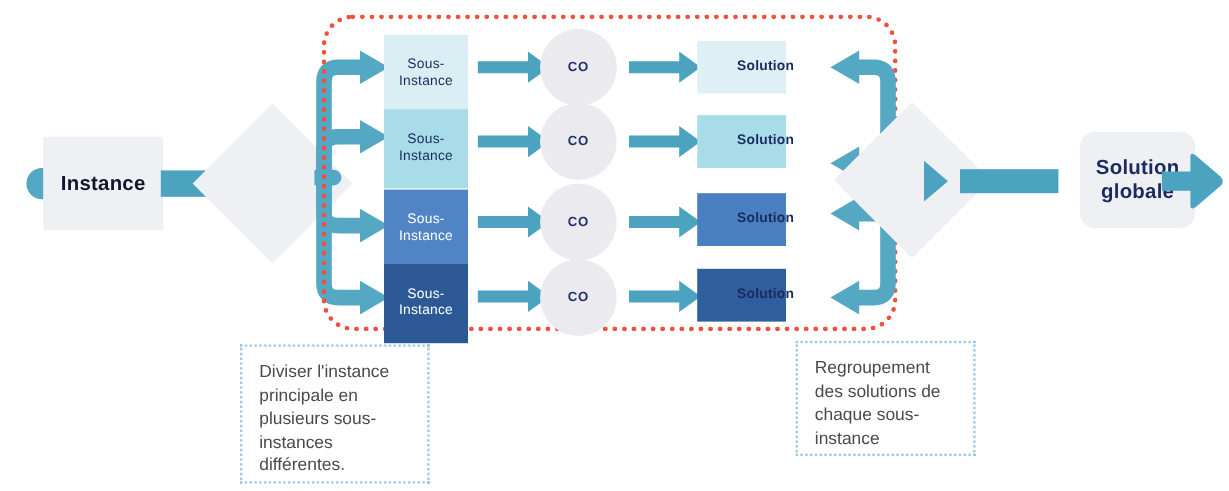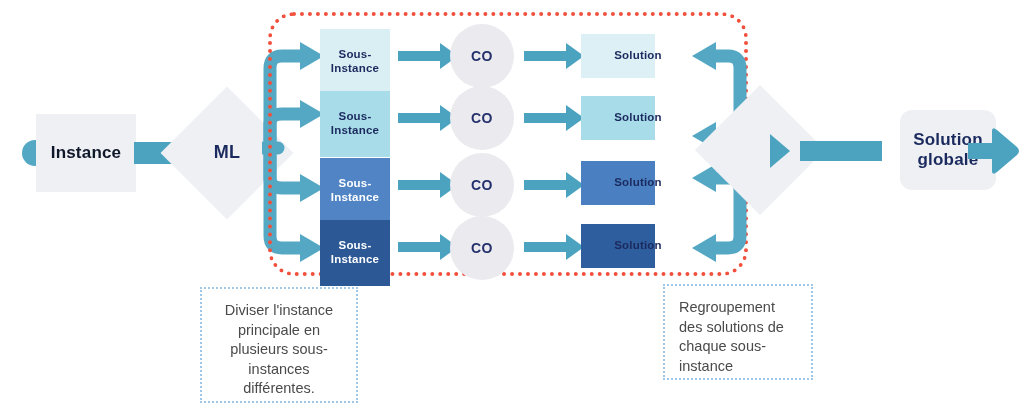--- a/index.html
+++ b/index.html
@@ -67,34 +67,34 @@
     left:268px; top:12px; width:480px; height:264px;
     border:4px dotted #f0503c;
     border-radius:26px;
     box-sizing:border-box;
   }
 
   
   .sub-box{
     width:70px; height:66px;
     font-size:11.5px;
-    font-weight:700;
+    font-weight:400;
   }
   .sol-box{
     width:74px; height:44px;
     font-size:11.5px;
     font-weight:700;
     padding-left:40px;
   }
   .co-circle{
     width:64px; height:64px;
     border-radius:50%;
     background:#eaeaef;
     color:#23306b;
-    font-size:14px;
+    font-size:11px;
     font-weight:700;
     letter-spacing:.6px;
   }
   .mid-arrow{ width:62px; height:30px; }
 
   
   #union-diamond{
     left:714px; top:104px; width:92px; height:92px;
     background:#eef0f4;
     transform:rotate(45deg);
@@ -129,41 +129,38 @@
   
   .caption{
     border:2px dotted #9fc8e8;
     color:#4a4a4a;
     font-size:14.5px;
     line-height:1.35;
     padding:12px 14px;
     box-sizing:border-box;
     background:#ffffff;
   }
-  #caption-left{ left:200px; top:287px; width:158px; height:116px;text-align:center; }
+  #caption-left{ left:200px; top:287px; width:158px; height:116px; }
   #caption-right{ left:663px; top:284px; width:150px; height:96px; }
 
   svg{display:block;}
 </style>
 </head>
 <body>
 
 <div id="stage">
 
   <div class="abs" id="instance-cap"></div>
   <div class="abs nodetext" id="instance-box">
     <span>Instance</span>
   </div>
   <div class="abs" id="instance-bar"></div>
   <div class="abs" id="instance-notch"></div>
 
   <div class="abs" id="ml-diamond"></div>
-  <div class="abs nodetext" id="ml-label">
-    <span>ML</span>
-  </div>
 
   <div class="abs" style="left:262px;top:20px;">
     <svg width="70" height="250" viewBox="0 0 70 250">
       <g fill="none" stroke="#54a8c4" stroke-width="13" stroke-linecap="round" stroke-linejoin="round">
         <path d="M8,128 L8,48 Q8,36 20,36 L40,36"></path>
         <path d="M8,128 L8,104 Q8,94 20,94 L40,94"></path>
         <path d="M8,128 L8,158 Q8,168 20,168 L40,168"></path>
         <path d="M8,128 L8,216 Q8,228 20,228 L40,228"></path>
         <path d="M2,128 L16,128"></path>
       </g>

